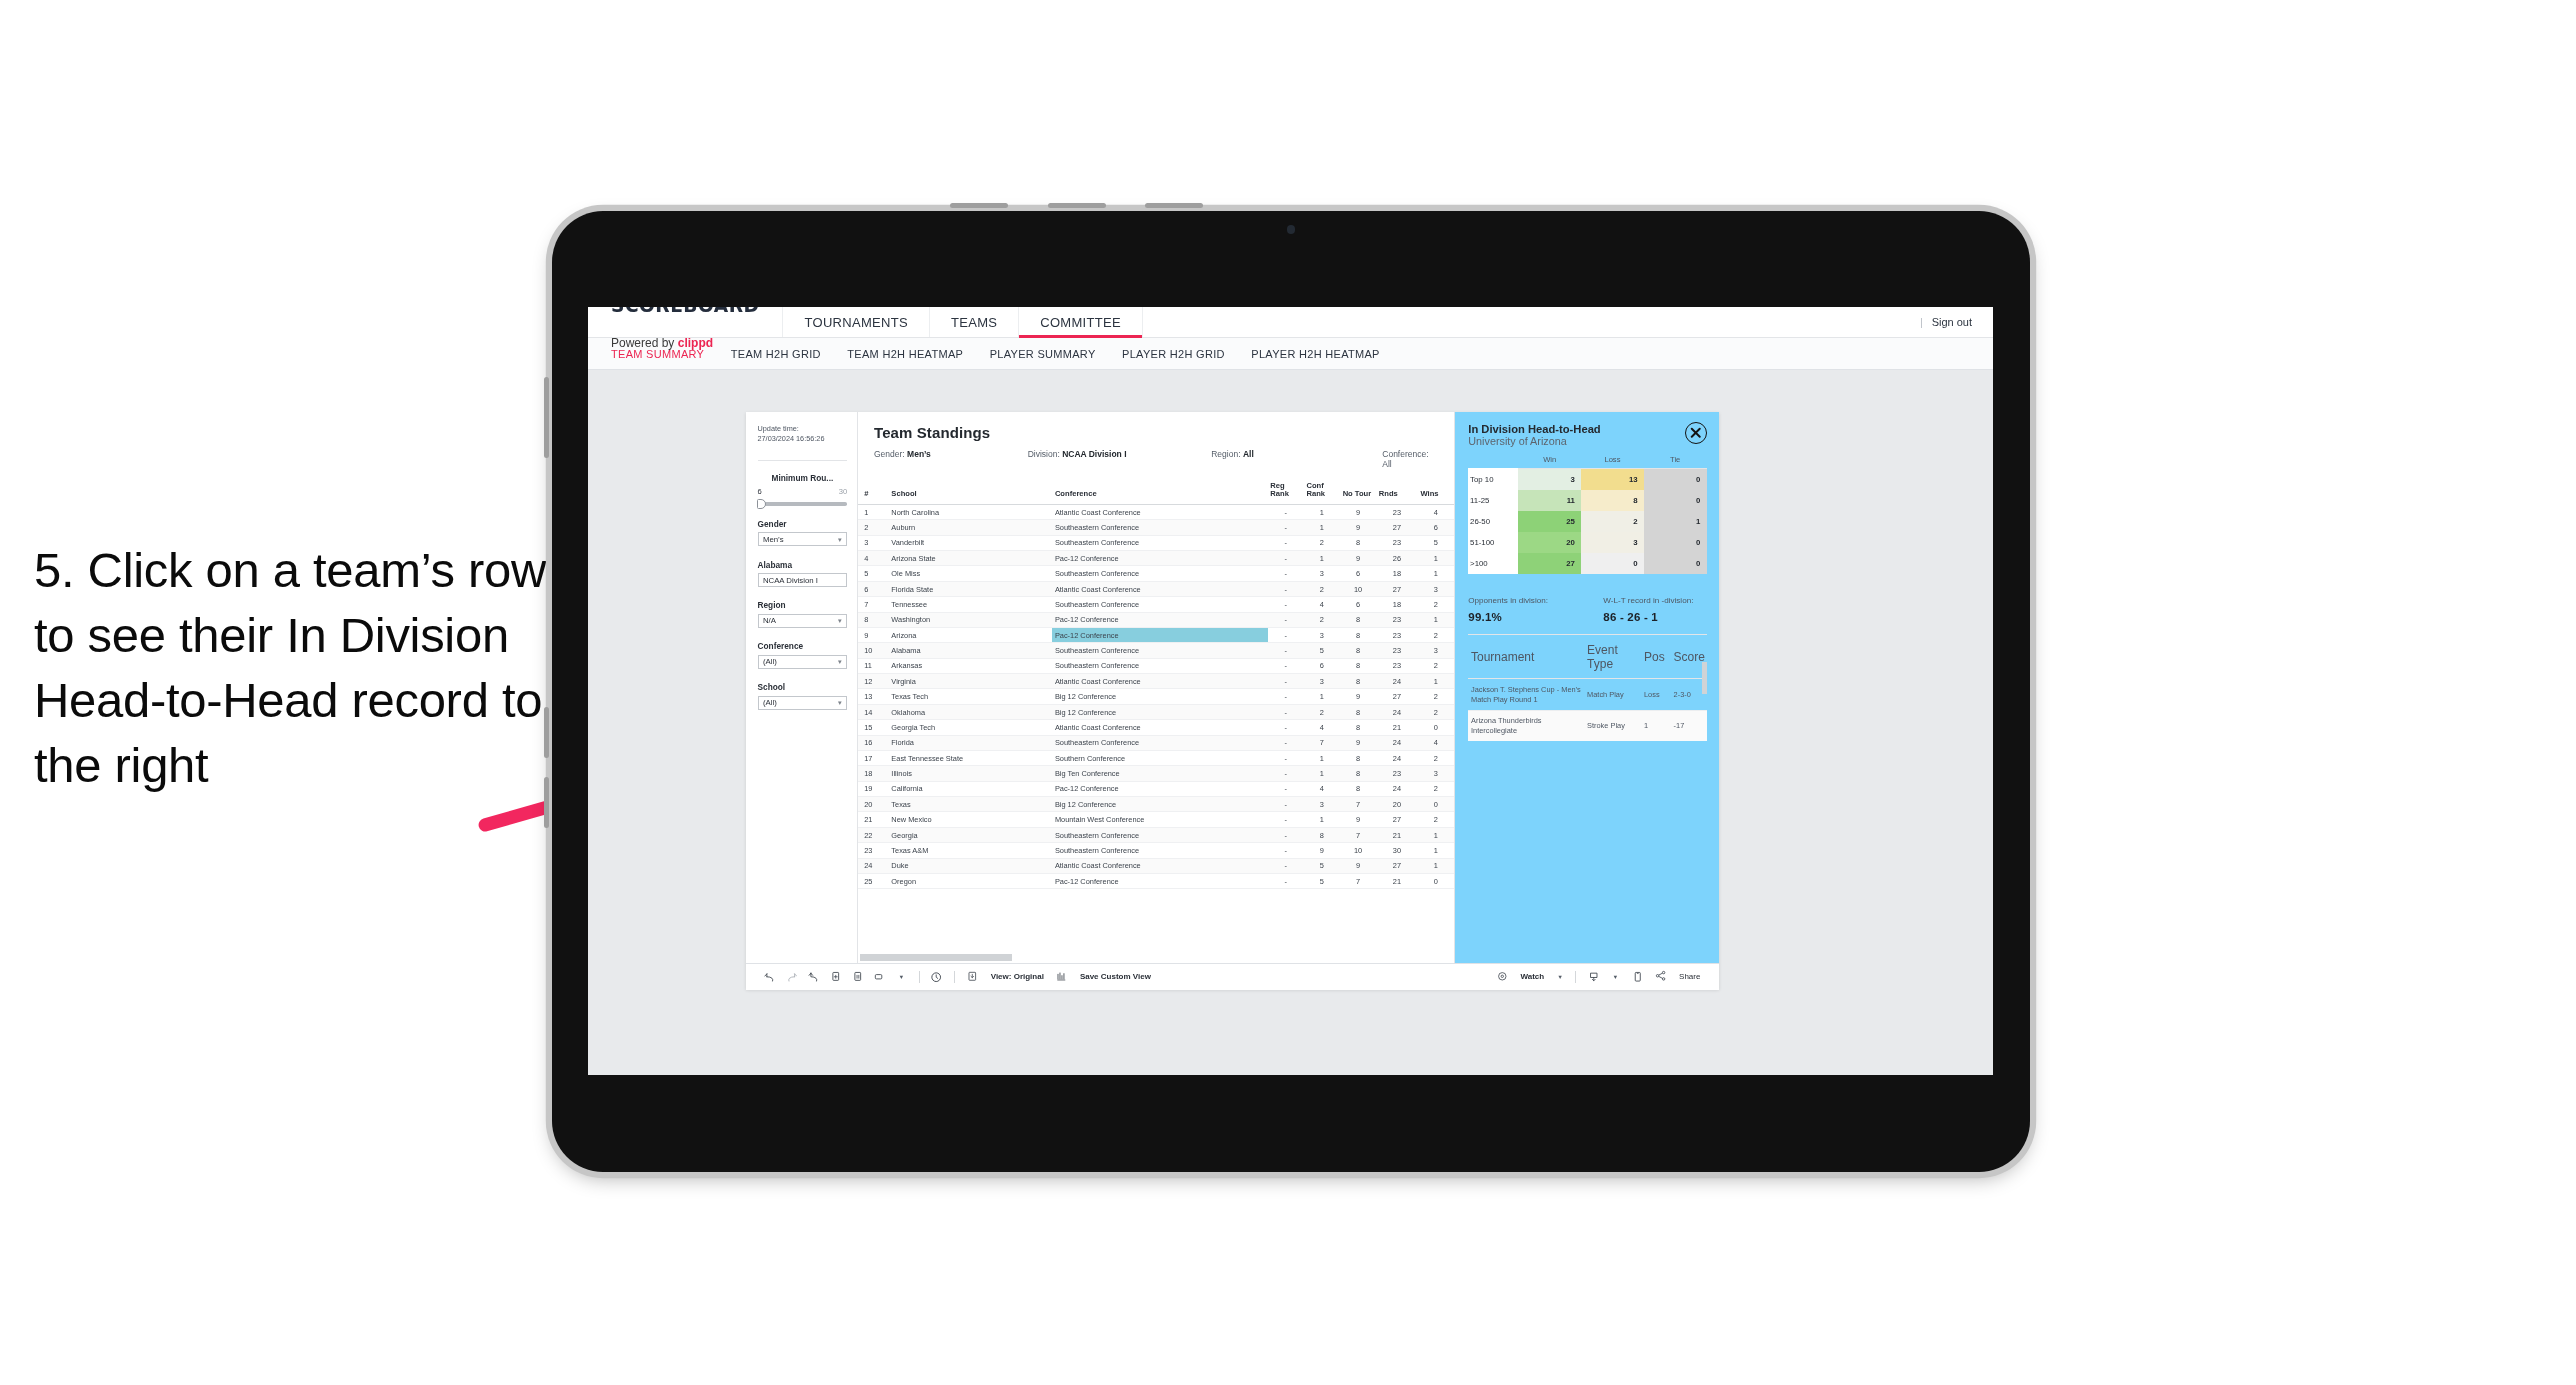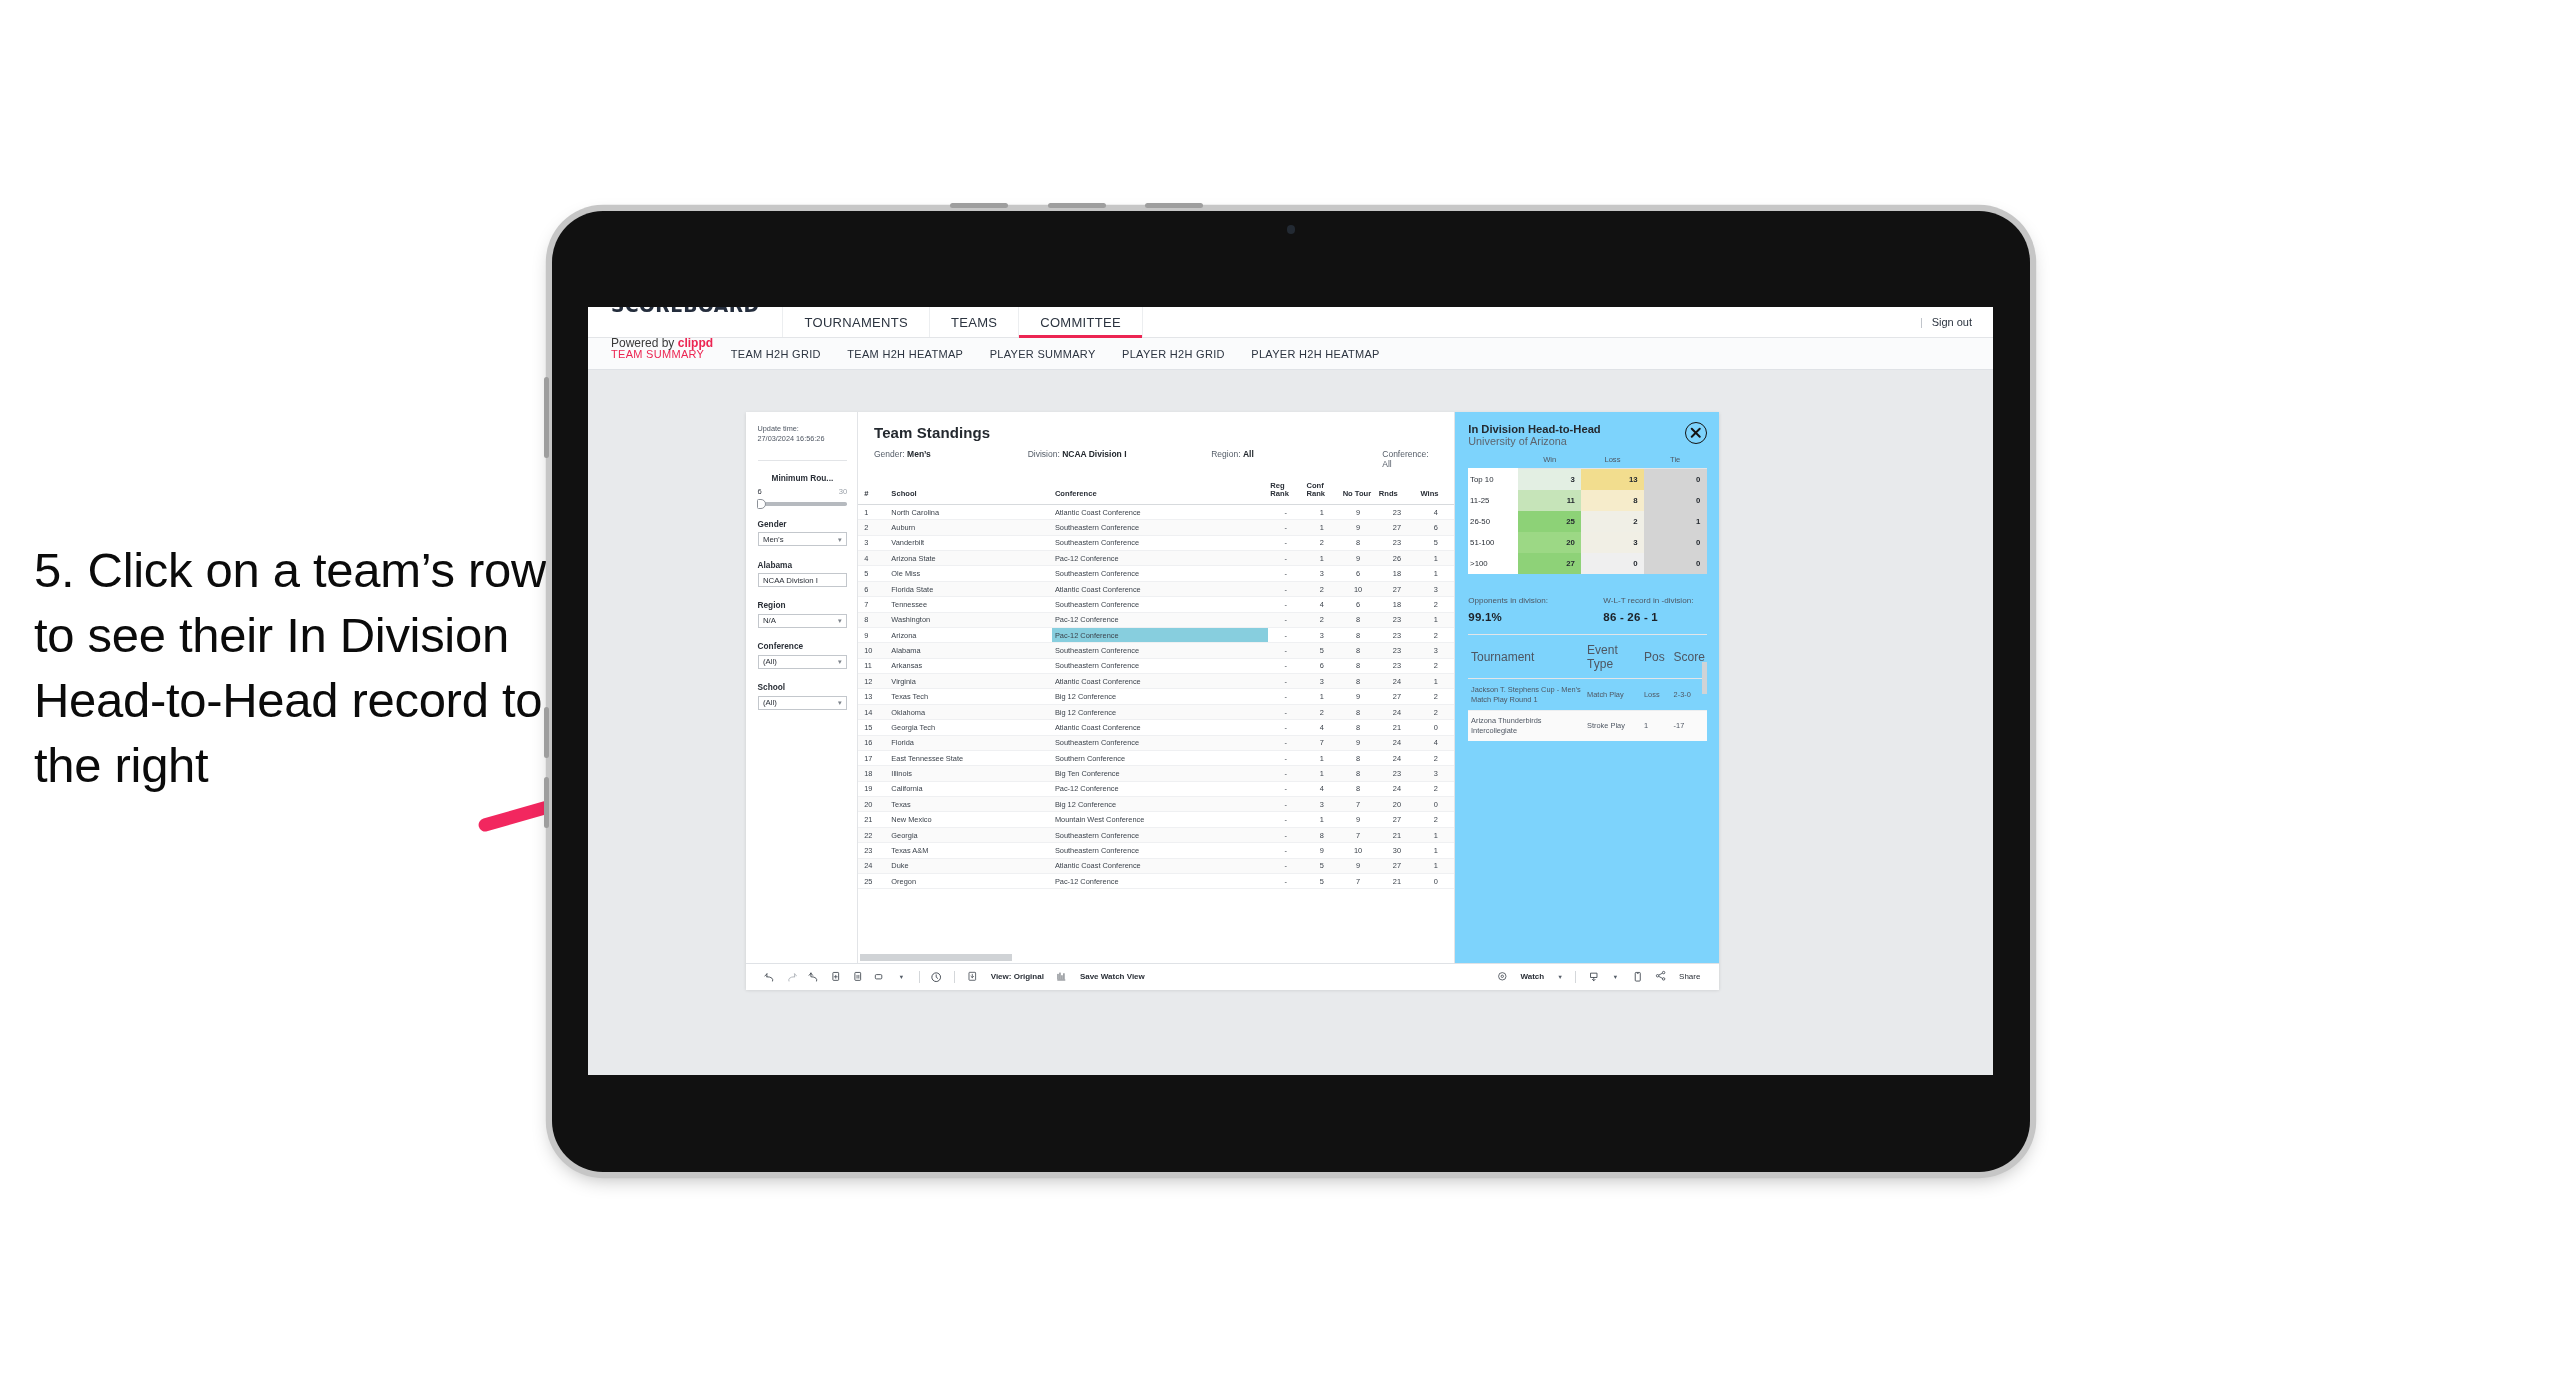--- a/index.html
+++ b/index.html
@@ -769,21 +769,21 @@
             </span>
             <span>View: Original</span>
           </div>
           <div class="tb-txt">
             <span>
               <svg width="10.6" height="10.6" viewBox="0 0 16 16">
                   <path d="M3 12 L3 5 M6 12 L6 3 M9 12 L9 7 M12 12 L12 4" stroke="#3c434c" stroke-width="1.3" stroke-linecap="round"></path>
                   <path d="M2 13.6 L14 13.6" stroke="#3c434c" stroke-width="1.1"></path>
                 </svg>
             </span>
-            <span>Save Watch View</span>
+            <span>Save Custom View</span>
           </div>
 
           <div id="tb-right">
             <div class="tb-txt">
               <span>
                 <svg width="10.6" height="10.6" viewBox="0 0 16 16">
                     <circle cx="8" cy="8" r="5.6" fill="none" stroke="#3c434c" stroke-width="1.2"></circle>
                     <circle cx="8" cy="8" r="1.8" fill="none" stroke="#3c434c" stroke-width="1.2"></circle>
                   </svg>
               </span>

